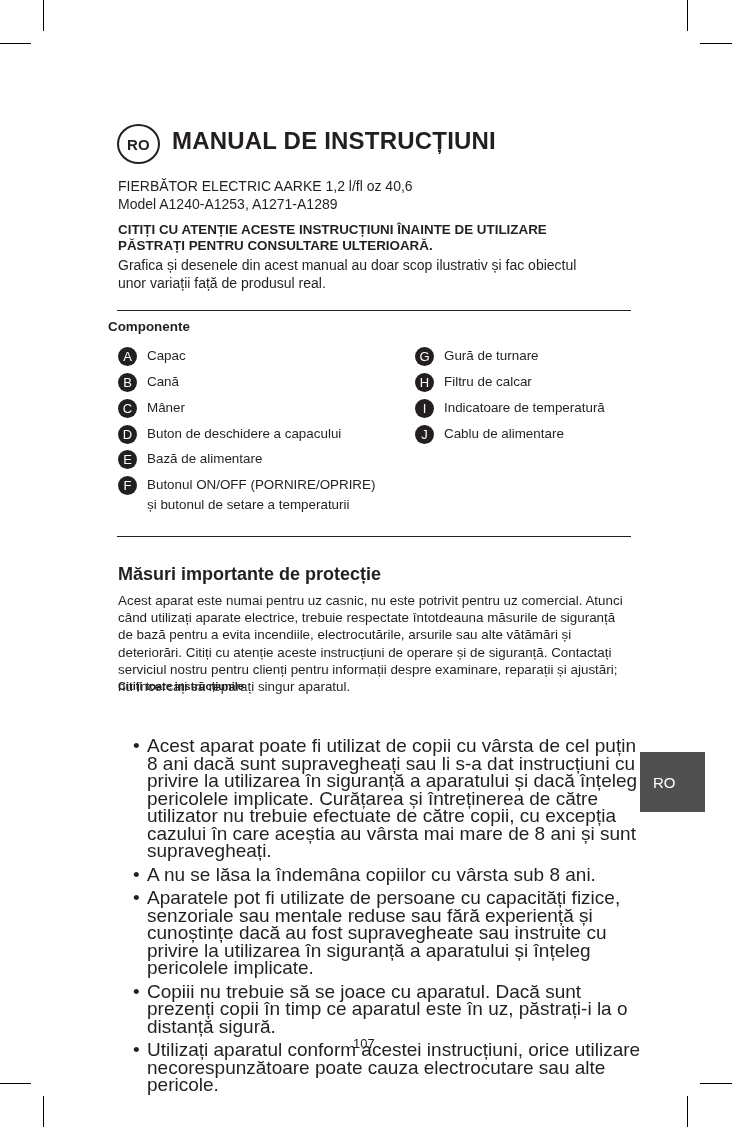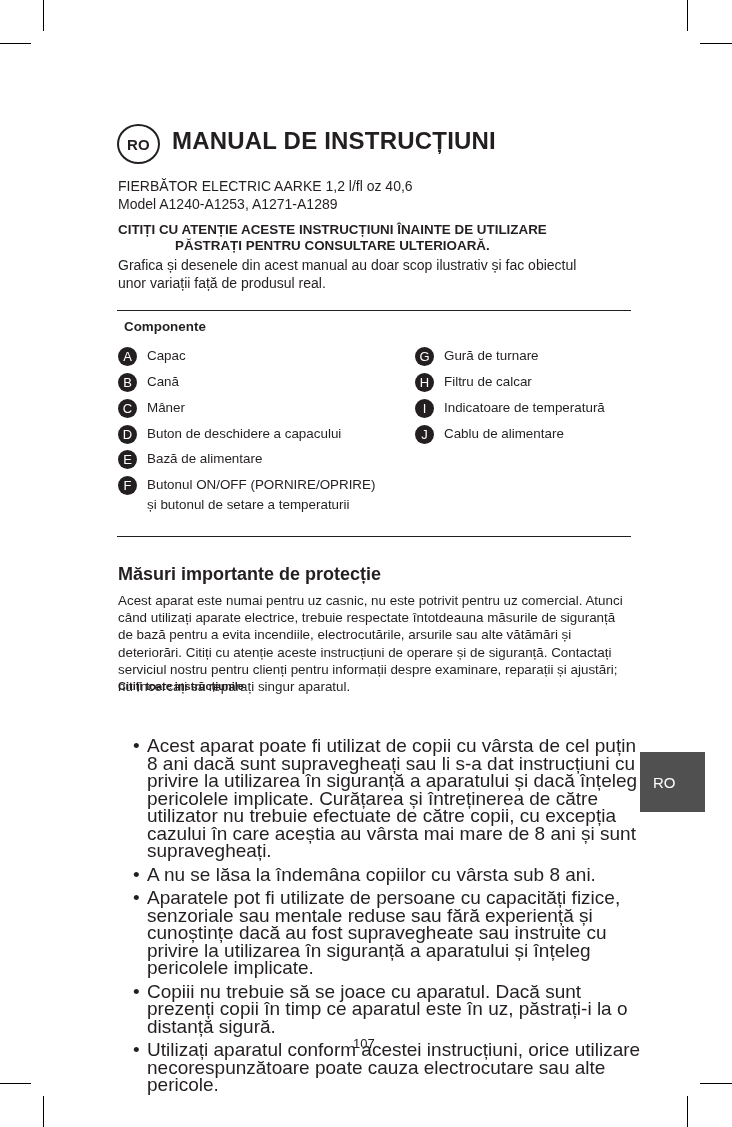--- a/index.html
+++ b/index.html
@@ -10,26 +10,26 @@
 
   .ro-circle {
     position: absolute; left: 117px; top: 124px; width: 43px; height: 40px;
     border: 2px solid #231f20; border-radius: 50%;
     display: flex; align-items: center; justify-content: center;
     font-weight: bold; font-size: 15px; letter-spacing: 0.3px;
   }
   .title { left: 172px; top: 127px; font-size: 24px; font-weight: bold; letter-spacing: 0.2px; white-space: nowrap; }
 
   .meta { left: 118px; font-size: 14px; line-height: 18px; white-space: nowrap; text-align: right; }
-  .warn { left: 118px; top: 222px; font-size: 13.4px; font-weight: bold; line-height: 16px; white-space: nowrap; text-align: center; }
+  .warn { left: 118px; top: 222px; font-size: 13.4px; font-weight: bold; line-height: 16px; white-space: nowrap; }
   .note { left: 118px; top: 256px; font-size: 14px; line-height: 18px; width: 470px; }
 
   .rule { position: absolute; left: 117px; width: 514px; height: 1px; background: #231f20; }
 
-  .comp-title { left: 124px; top: 319px; font-size: 13.4px; font-weight: bold; }
+  .comp-title { left: 108px; top: 319px; font-size: 13.4px; font-weight: bold; }
   .comp-item { position: absolute; display: flex; align-items: flex-start; font-size: 13.4px; line-height: 26px; }
   .badge {
     width: 19px; height: 19px; border-radius: 50%; background: #231f20; color: #fff;
     font-size: 13px; display: inline-flex; align-items: center; justify-content: center;
     margin-top: 4px; margin-right: 10px; flex: 0 0 19px;
   }
   .comp-label { line-height: 26px; }
   .comp-label .sub { display: block; line-height: 18px; margin-top: -2px; }
 
   .sec-title { left: 118px; top: 564px; font-size: 18px; font-weight: bold; white-space: nowrap; }

